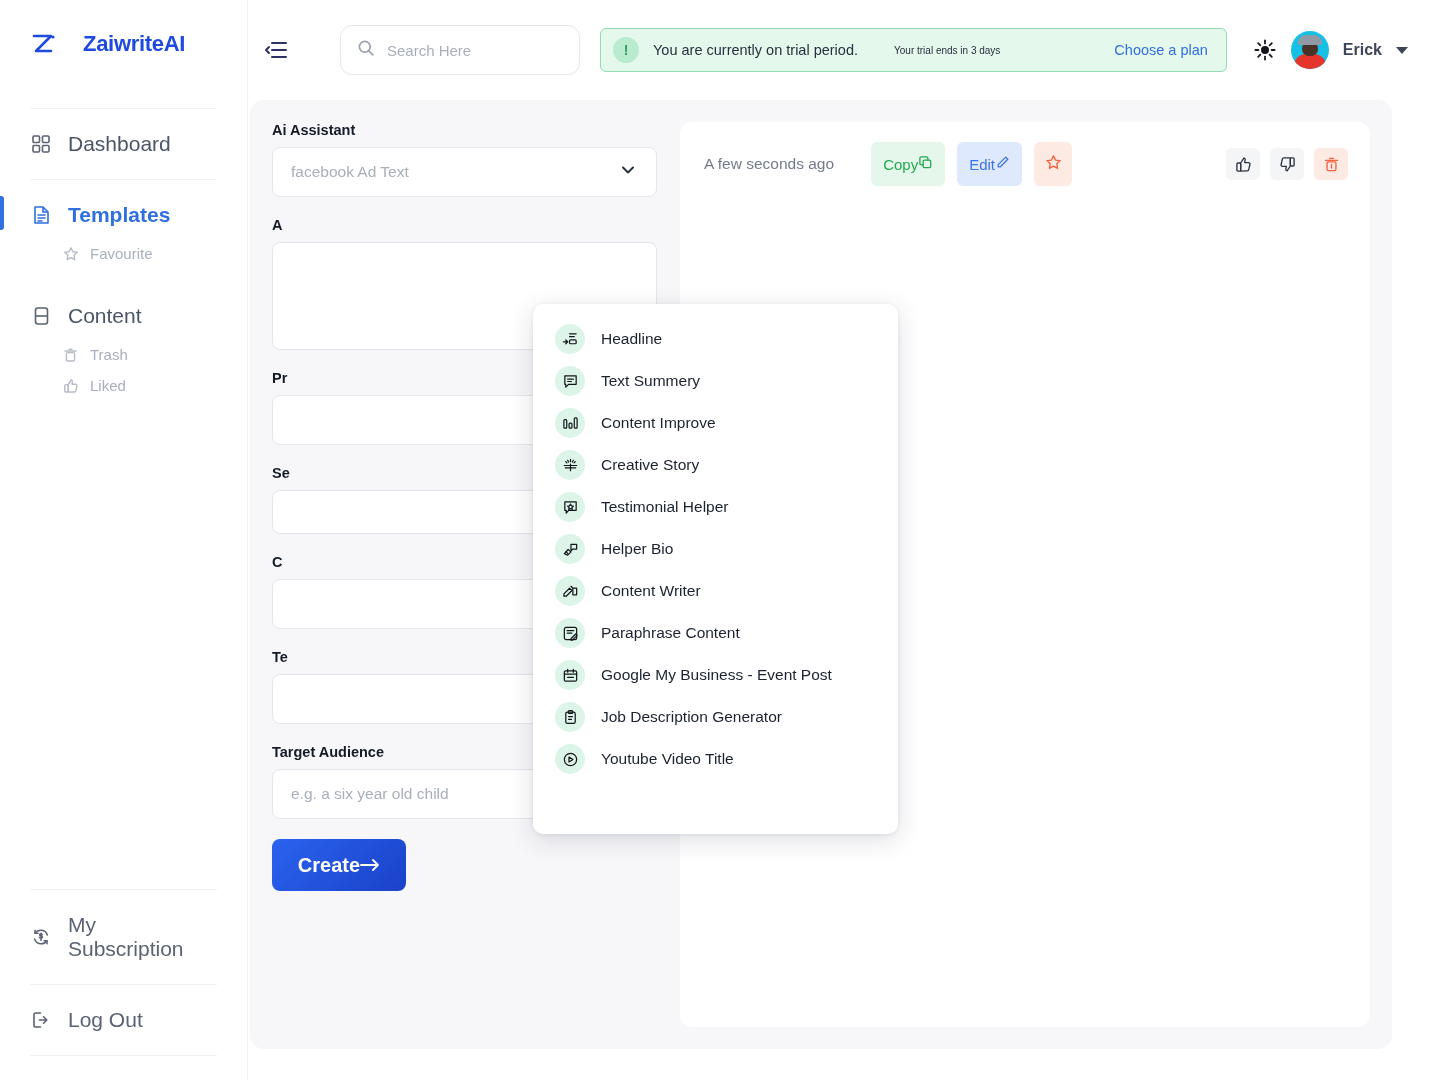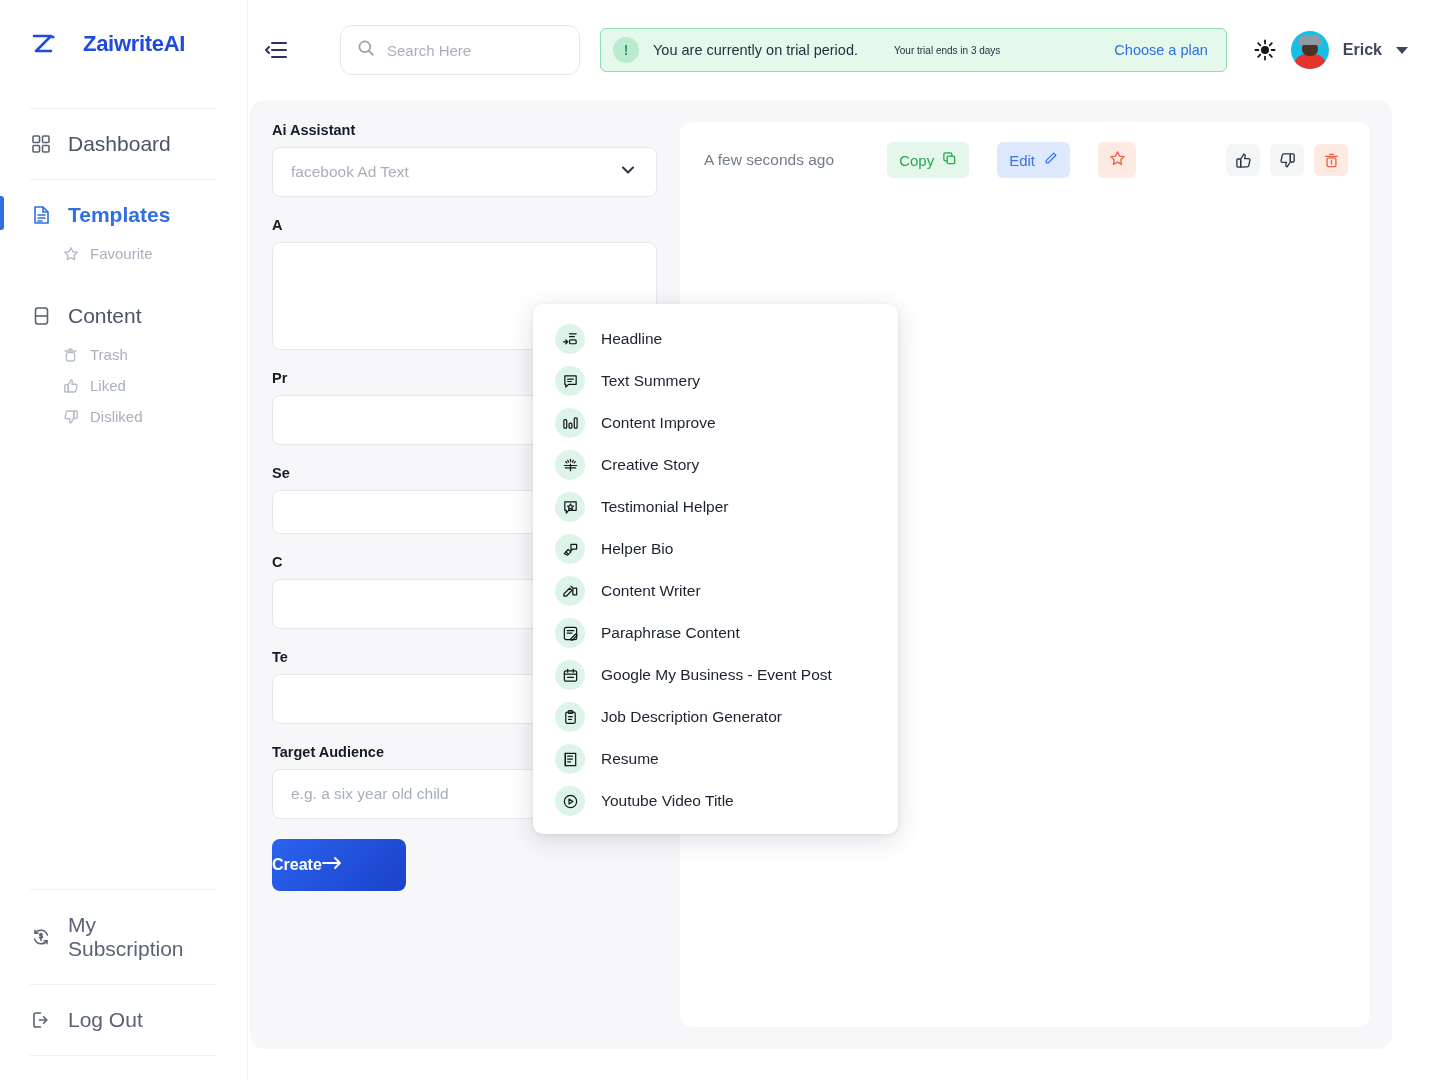--- a/index.html
+++ b/index.html
@@ -118,22 +118,22 @@
     width: 385px; height: 108px; background: #fff;
     border: 1px solid #e4e7ec; border-radius: 8px;
     margin-bottom: 20px; position: relative;
     padding: 13px 18px; font-size: 15px; color: #a8afbb;
   }
   .resize-grip { position:absolute; right:3px; bottom:3px; width:10px; height:10px;
     background: repeating-linear-gradient(135deg,#c9ced8 0 1px,transparent 1px 3px); }
   .create-btn {
     width: 134px; height: 52px; border-radius: 8px;
     background: linear-gradient(135deg,#2a63ee 0%,#1b41c9 100%);
-    color: #fff; font-size: 16px; font-weight: 600;
-    display: flex; align-items: center; justify-content: flex-start; gap: 0;
+    color: #fff; font-size: 20px; font-weight: 600;
+    display: flex; align-items: center; justify-content: center; gap: 0;
     cursor: pointer; border: none; margin-top: 10px;
     font-family: "Liberation Sans", sans-serif;
   }
 
   
   .dropdown {
     position: absolute; left: 283px; top: 204px;
     width: 365px; height: 530px;
     background: #fff; border-radius: 10px;
     box-shadow: 0 6px 26px rgba(20,30,60,.14), 0 1px 4px rgba(20,30,60,.08);
@@ -152,23 +152,23 @@
 
   
   .out-panel {
     position: absolute; left: 430px; top: 22px;
     width: 690px; height: 905px;
     background: #fff; border-radius: 12px;
   }
   .out-toolbar { display: flex; align-items: center; padding: 20px 22px 0 24px; gap: 12px; }
   .out-time { font-size: 15.5px; color: #737b8b; margin-right: 25px; }
   .pill {
-    height: 36px; border-radius: 6px; padding: 0 12px;
-    display: flex; align-items: center; gap: 8px;
-    font-size: 15px; cursor: pointer; margin-left: 16px;
+    height: 44px; border-radius: 6px; padding: 0 12px;
+    display: flex; align-items: center; 
+    font-size: 15px; cursor: pointer;
   }
   .pill-copy { background: #e4f7ea; color: #24a94f; }
   .pill-edit { background: #dfe9fd; color: #3b74e8; }
   .pill-star { background: #fdeae3; width: 38px; justify-content: center; padding: 0; }
   .out-right { margin-left: auto; display: flex; gap: 10px; }
   .sq-btn {
     width: 34px; height: 32px; border-radius: 6px; background: #f4f5f7;
     display: flex; align-items: center; justify-content: center; cursor: pointer;
   }
   .sq-btn.danger { background: #fdeae3; }
@@ -248,29 +248,20 @@
         <span class="lbl">Trash</span>
       </div>
       <div class="nav-sub">
         <span class="ico">
           <svg width="16" height="16" viewBox="0 0 16 16" fill="none" stroke="#b6bcc8" stroke-width="1.4">
             <path d="M5.2 14V6.6l3-4.6c.9.1 1.3.8 1.2 1.7L9 6.2h3.6c.9 0 1.5.8 1.3 1.6l-1 4.8c-.1.8-.8 1.4-1.6 1.4z" stroke-linejoin="round"></path>
             <rect x="1.8" y="6.6" width="3.4" height="7.4" rx="1"></rect>
           </svg>
         </span>
         <span class="lbl">Liked</span>
-      </div>
-      <div class="nav-sub">
-        <span class="ico">
-          <svg width="16" height="16" viewBox="0 0 16 16" fill="none" stroke="#b6bcc8" stroke-width="1.4">
-            <path d="M10.8 2v7.4l-3 4.6c-.9-.1-1.3-.8-1.2-1.7L7 9.8H3.4c-.9 0-1.5-.8-1.3-1.6l1-4.8C3.2 2.6 3.9 2 4.7 2z" stroke-linejoin="round"></path>
-            <rect x="10.8" y="2" width="3.4" height="7.4" rx="1"></rect>
-          </svg>
-        </span>
-        <span class="lbl">Disliked</span>
       </div>
     </div>
 
   </div>
 
   <div class="bottom-nav">
     <div class="nav-sep"></div>
     <div class="nav-group">
       <div class="nav-item">
         <span class="ico">
@@ -484,30 +475,20 @@
         <svg width="17" height="17" viewBox="0 0 18 18" fill="none" stroke="#14161c" stroke-width="1.3" stroke-linecap="round" stroke-linejoin="round">
           <rect x="4" y="3.2" width="10" height="12" rx="1.8"></rect>
             <rect x="6.6" y="1.8" width="4.8" height="2.8" rx="1"></rect>
           <path d="M7 8h4M7 11h3"></path>
         </svg>
       </span>
       <span class="dd-lbl">Job Description Generator</span>
     </div>
     <div class="dd-item">
       <span class="dd-ico">
-        <svg width="17" height="17" viewBox="0 0 18 18" fill="none" stroke="#14161c" stroke-width="1.3" stroke-linecap="round" stroke-linejoin="round">
-          <path d="M3.5 2.5h11v13h-11z"></path>
-            <path d="M6 5.5h5M6 8.5h5M6 11.5h3"></path>
-            <path d="M3.5 2.5v13"></path>
-        </svg>
-      </span>
-      <span class="dd-lbl">Resume</span>
-    </div>
-    <div class="dd-item">
-      <span class="dd-ico">
         <svg width="17" height="17" viewBox="0 0 18 18" fill="none" stroke="#14161c" stroke-width="1.3" stroke-linejoin="round">
           <circle cx="9" cy="9" r="6.5"></circle>
             <path d="M7.4 6.4l4.2 2.6-4.2 2.6z"></path>
         </svg>
       </span>
       <span class="dd-lbl">Youtube Video Title</span>
     </div>
   </div>
 
   <div class="out-panel">

